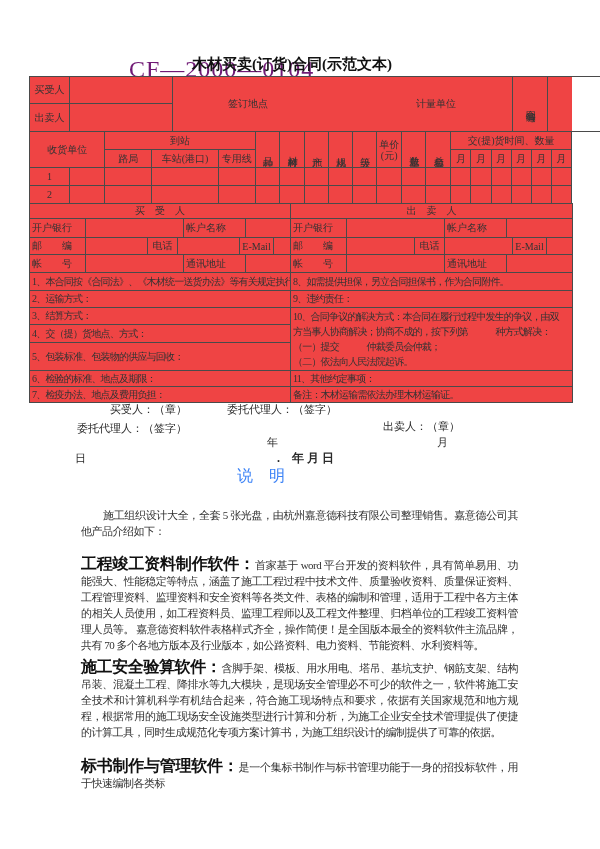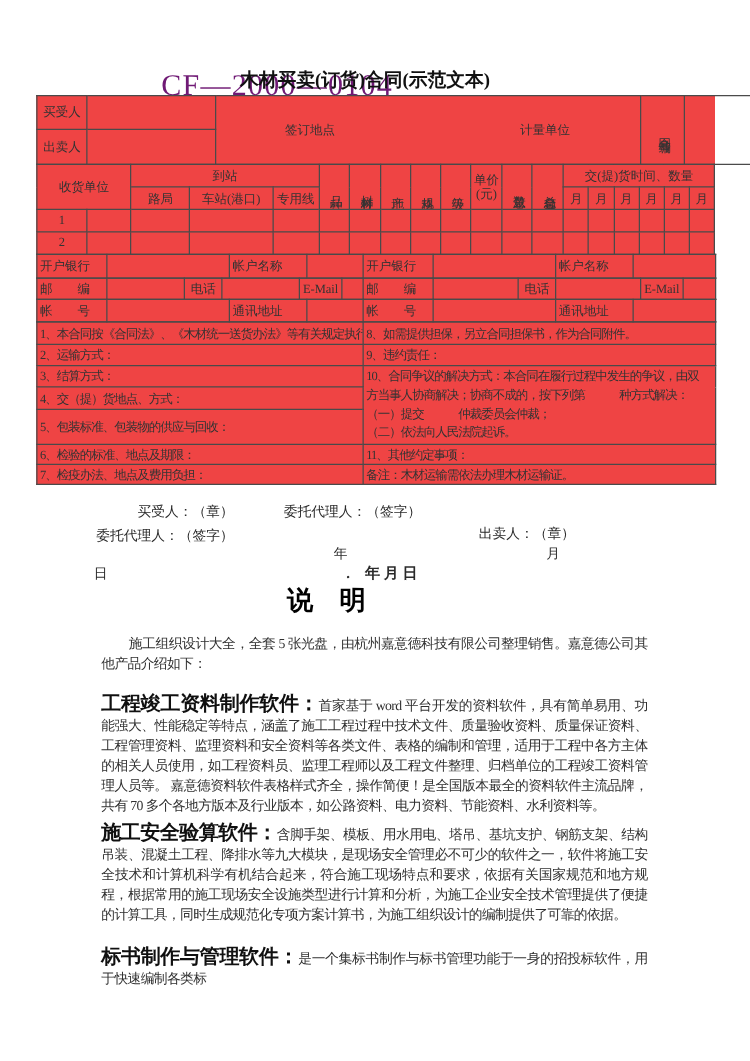--- a/index.html
+++ b/index.html
@@ -17,21 +17,21 @@
   .two-line{white-space:pre-line;text-align:center;line-height:1.1;}
   .spread{display:flex;align-items:center;height:100%;}
   .spread .s1{margin-left:55px;}
   .spread .s2{margin-left:148px;}
   .hdr-spaced{text-align:center;font-size:10.5px;}
   .cl{font-size:10px;letter-spacing:-0.8px;text-align:left;vertical-align:top;padding:2px 3px;white-space:nowrap;}
   .cl-wrap{white-space:pre-line;line-height:15px;overflow:visible;}
   .sig span{position:absolute;font-size:11px;color:#2a2a2a;white-space:pre;}
   .sig .bold{font-weight:bold;font-size:12px;}
   .notes-head{position:absolute;left:81px;top:466px;width:360px;text-align:center;
-              font-weight:bold;font-size:21px;color:#000000;}
+              font-weight:normal;font-size:16px;color:#3b82f6;}
   .notes{position:absolute;left:81px;top:507px;width:437px;}
   .notes p{margin:0;font-size:11px;line-height:16px;text-align:justify;letter-spacing:-0.5px;color:#303030;}
   .notes p.p1{text-indent:22px;}
   .notes p.p2{margin-top:17px;}
   .notes p.p3{margin-top:6px;}
   .notes p.p4{margin-top:18px;}
   .notes b{font-size:16px;color:#101010;margin-top:18px;}
 </style>
 </head>
 <body>
@@ -173,20 +173,32 @@
             <td></td>
             <td></td>
             <td></td>
             <td></td>
             <td></td>
             <td></td>
       </tr>
     </tbody>
       </table>
 
+    <table class="t">
+      <colgroup>
+          <col style="width:261px">
+          <col style="width:282px">
+        </colgroup>
+      <tbody>
+          <tr style="height:15px">
+        <td class="hdr-spaced">买　受　人</td>
+        <td class="hdr-spaced">出　卖　人</td>
+      </tr>
+    </tbody>
+      </table>
 
     <table class="t">
       <colgroup>
           <col style="width:56px">
           <col style="width:98px">
           <col style="width:62px">
           <col style="width:45px">
           <col style="width:56px">
           <col style="width:98px">
           <col style="width:62px">

